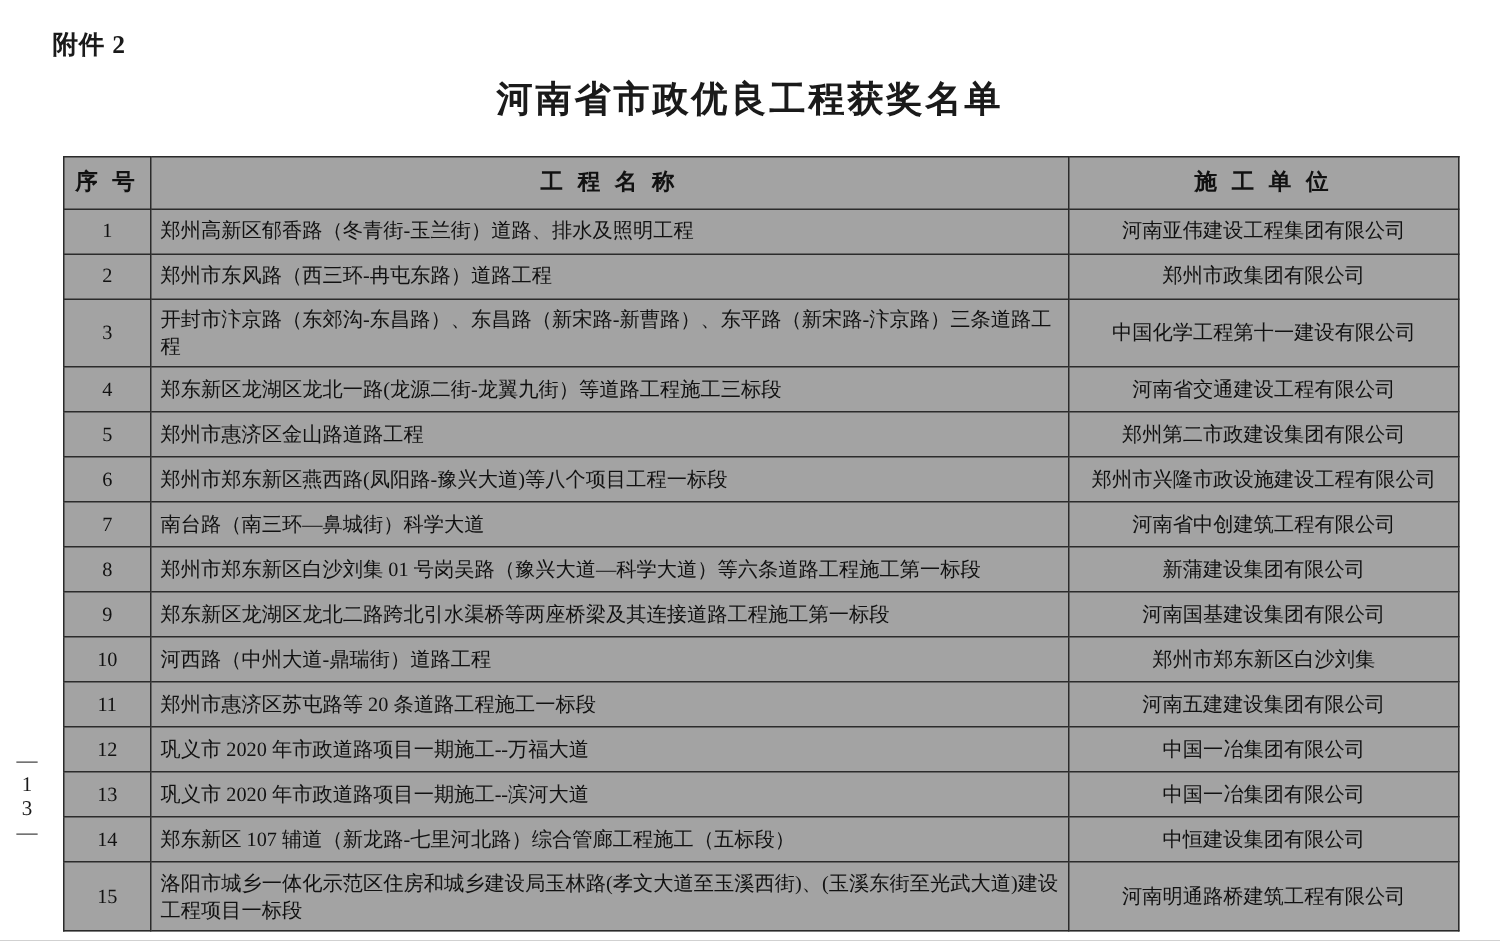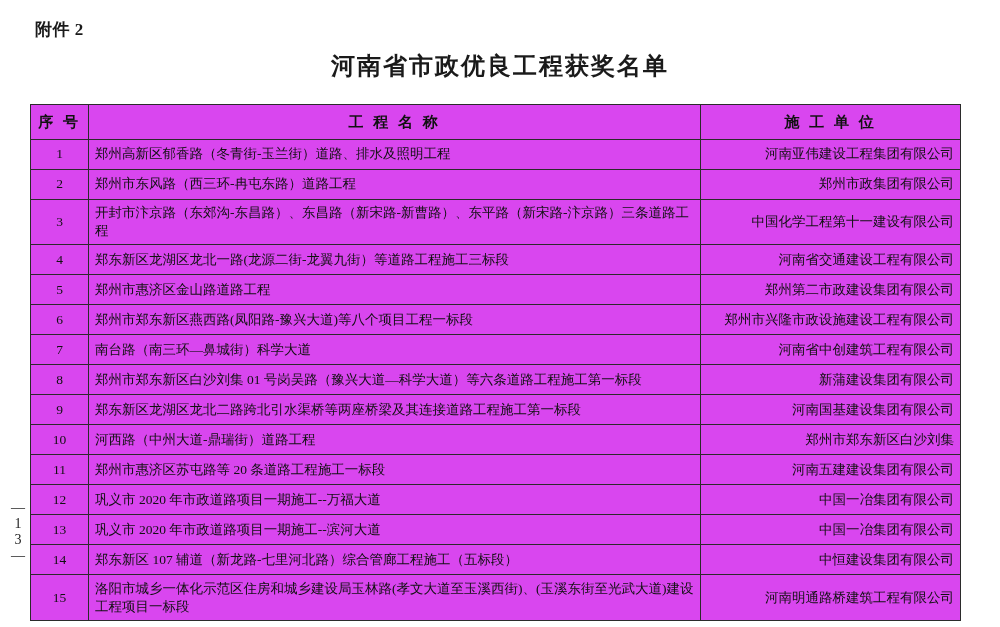--- a/index.html
+++ b/index.html
@@ -51,26 +51,26 @@
     line-height: 1.15;
     letter-spacing: 0;
     font-family: "Liberation Serif", "DejaVu Serif", serif;
     color: #1a1a1a;
   }
   .side-page-number span {
     display: block;
   }
   table.award-table {
     position: absolute;
-    left: 30px;
+    left: 42px;
     top: 104px;
     width: 930px;
     border-collapse: collapse;
     table-layout: fixed;
-    background: #d946ef;
+    background: #a3a3a3;
   }
   table.award-table th,
   table.award-table td {
     border: 1px solid #2b2b2b;
     font-size: 13.5px;
     font-family: "Liberation Serif", "DejaVu Serif", serif;
     color: #111;
     padding: 4px 6px;
     vertical-align: middle;
     line-height: 1.35;
@@ -89,21 +89,21 @@
 
   td.no {
     text-align: center;
     font-size: 13.5px;
   }
   td.name {
     text-align: left;
     padding-left: 10px;
   }
   td.unit {
-    text-align: right;
+    text-align: center;
     padding-left: 8px;
     font-size: 13px;
   }
   tr.row { height: 30px; }
   tr.row-tall { height: 46px; }
 </style>
 </head>
 <body>
 
 <div class="page">

